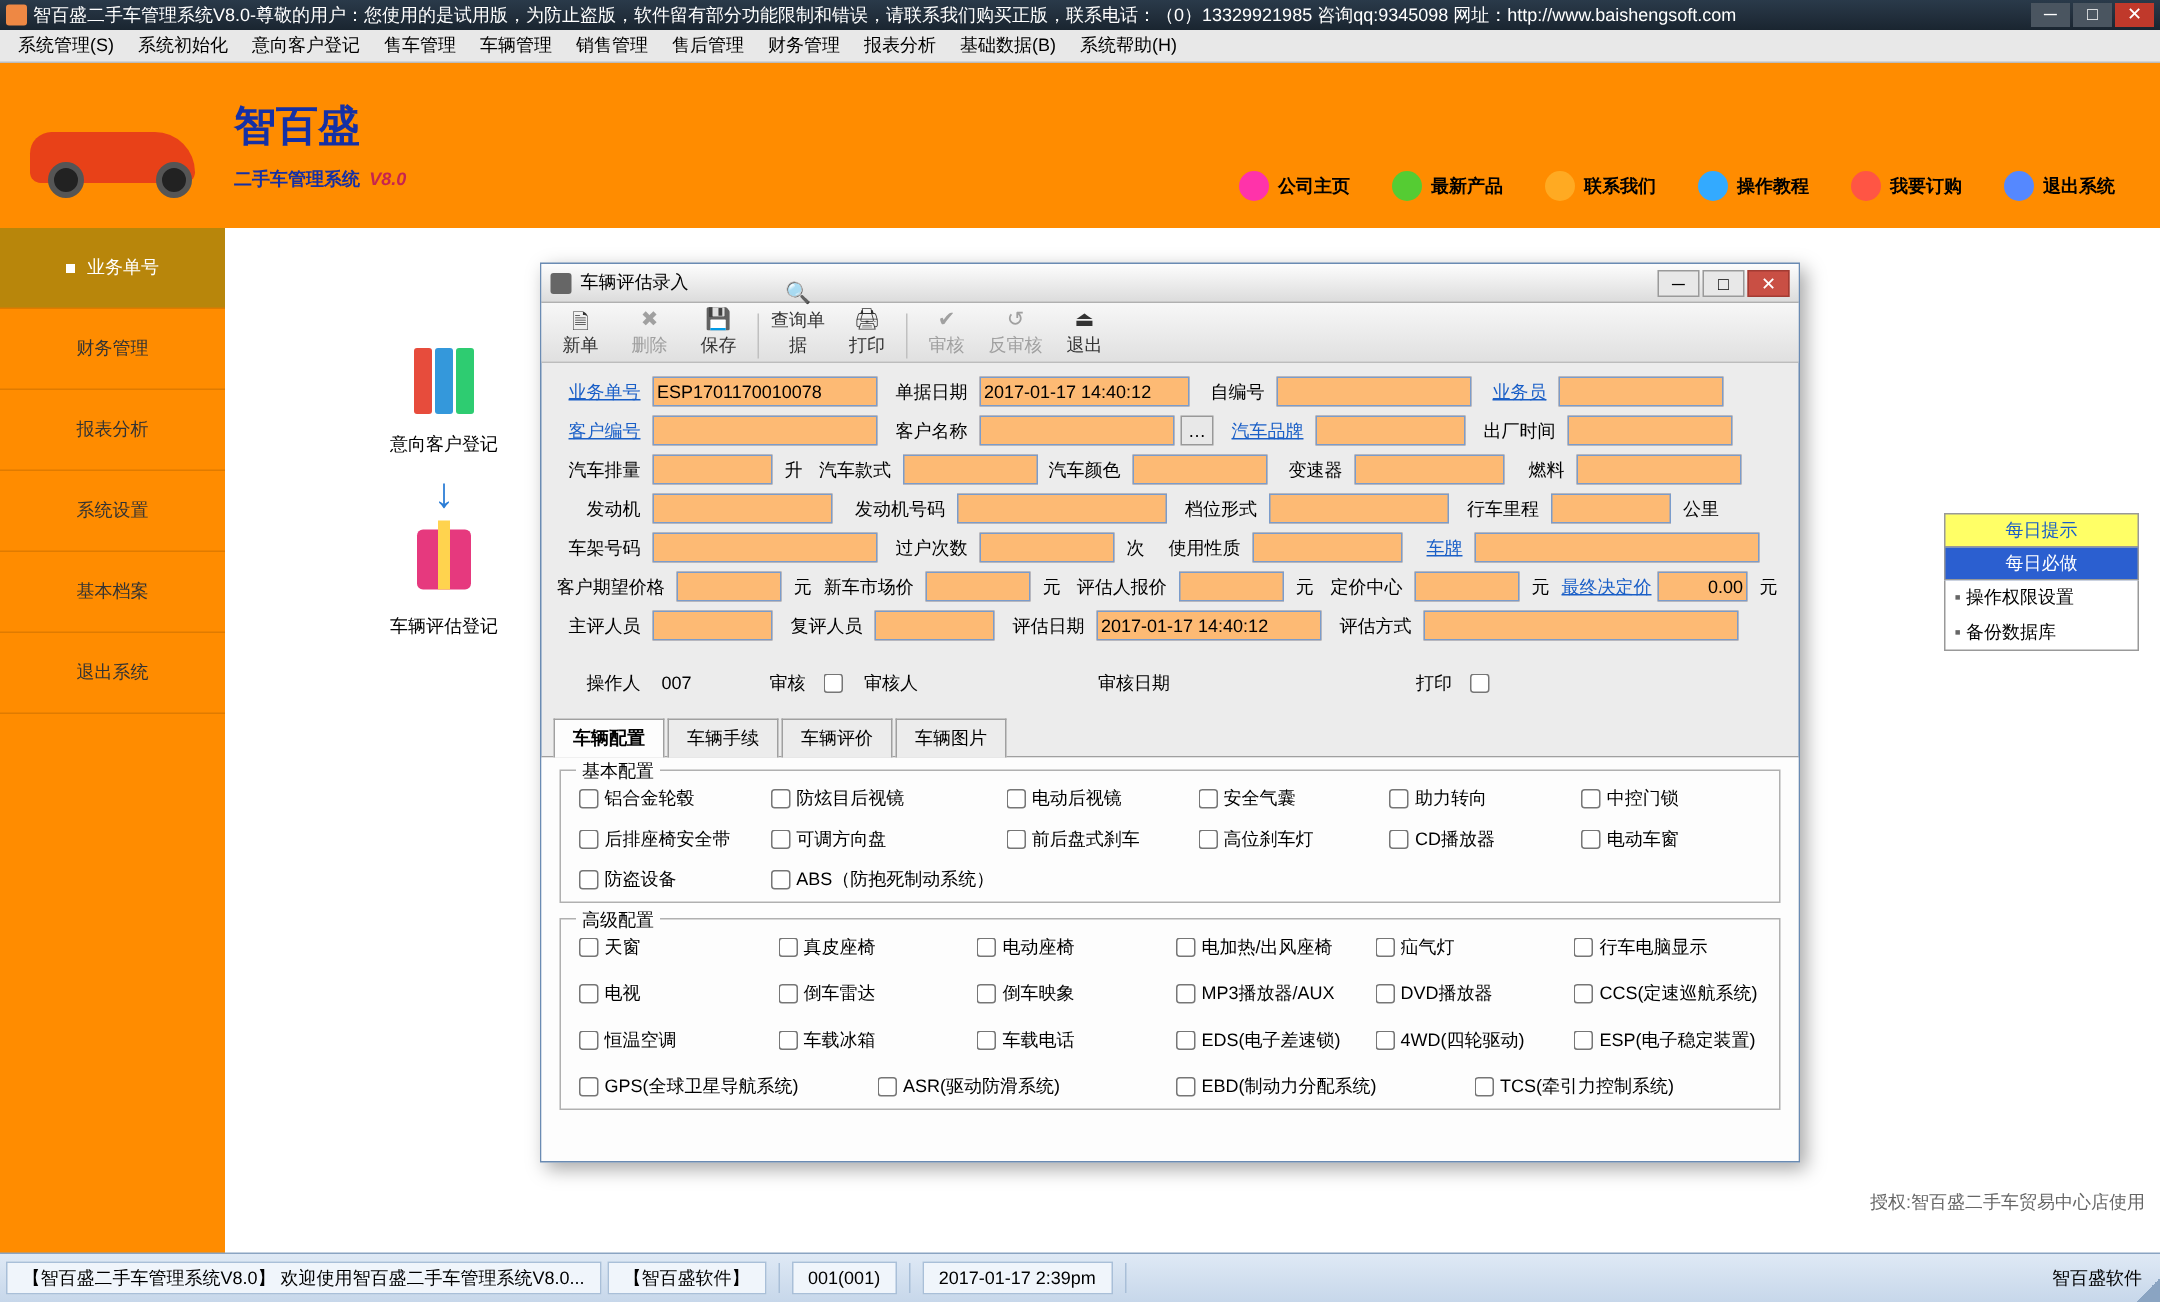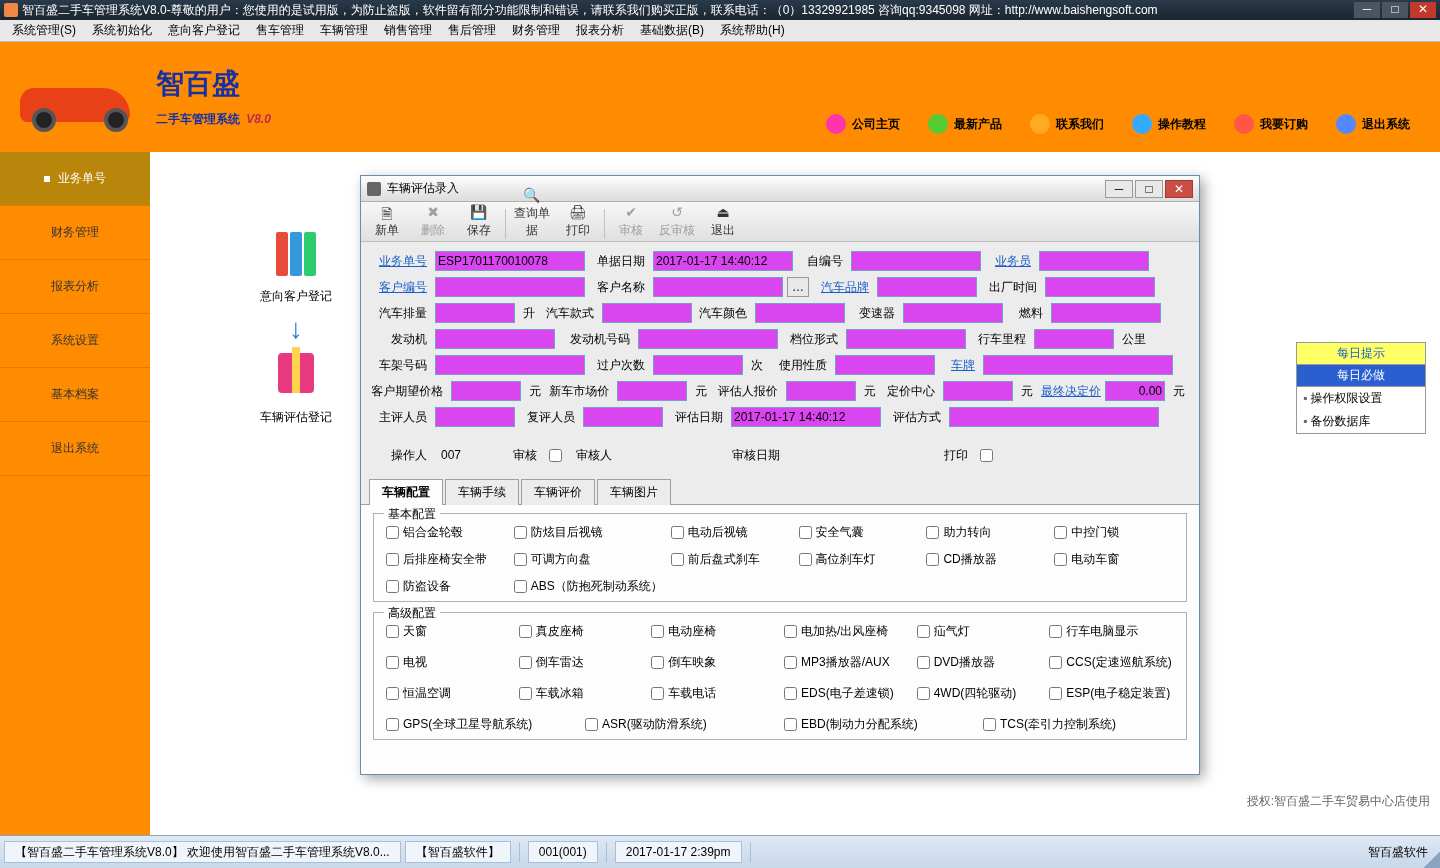--- a/index.html
+++ b/index.html
@@ -59,21 +59,21 @@
 .toolbar { height: 40px; background: linear-gradient(to bottom,#f7f7f7,#e0e0e0); display: flex; align-items: flex-end; border-bottom: 1px solid #bcbcbc; padding: 0 4px 2px; gap: 2px; }
 .tb-btn { width: 44px; text-align: center; cursor: pointer; color: #333; }
 .tb-btn.disabled { color: #a0a0a0; }
 .tb-btn .ticon { height: 18px; font-size: 14px; }
 .tb-sep { width: 1px; height: 30px; background: #c0c0c0; margin: 0 2px; }
 
 .form-area { padding: 6px 10px; }
 .frow { display: flex; align-items: center; height: 26px; gap: 4px; }
 .flabel { width: 60px; text-align: right; padding-right: 4px; white-space: nowrap; }
 .flabel.link { color: #1a5fc7; text-decoration: underline; cursor: pointer; }
-.finput { height: 20px; border: 1px solid #7a9ccc; background: #d946ef; padding: 0 2px; }
+.finput { height: 20px; border: 1px solid #7a9ccc; background: #fdba74; padding: 0 2px; }
 .funit { padding: 0 4px; }
 .fbtn { width: 22px; height: 20px; background: #e8e8e8; border: 1px solid #999; cursor: pointer; text-align: center; line-height: 18px; }
 .ftext { padding: 0 6px; }
 .fcheck { width: 13px; height: 13px; margin-left: 4px; }
 
 .tabs { display: flex; border-bottom: 1px solid #a0a0a0; padding: 0 8px; margin-top: 4px; }
 .tab { padding: 4px 12px; border: 1px solid #a0a0a0; border-bottom: none; background: #ececec; margin-right: 2px; cursor: pointer; position: relative; top: 1px; }
 .tab.active { background: #fdfdfd; font-weight: bold; }
 
 .tab-panel { background: #fdfdfd; flex: 1; padding: 8px 12px; overflow: auto; }

